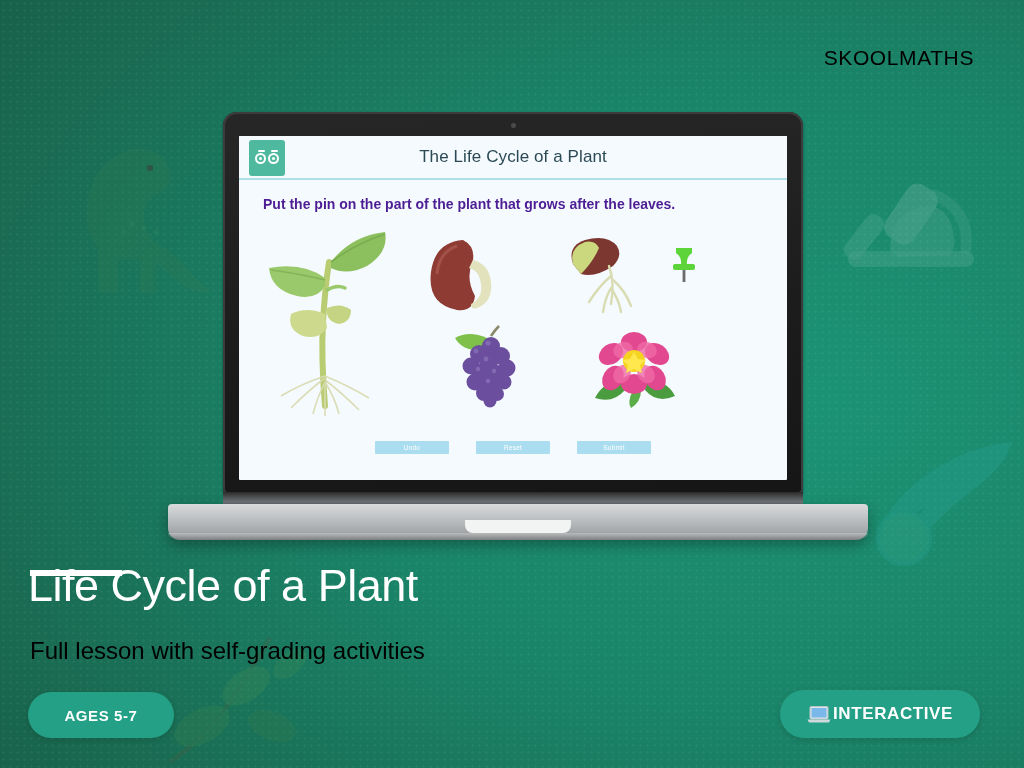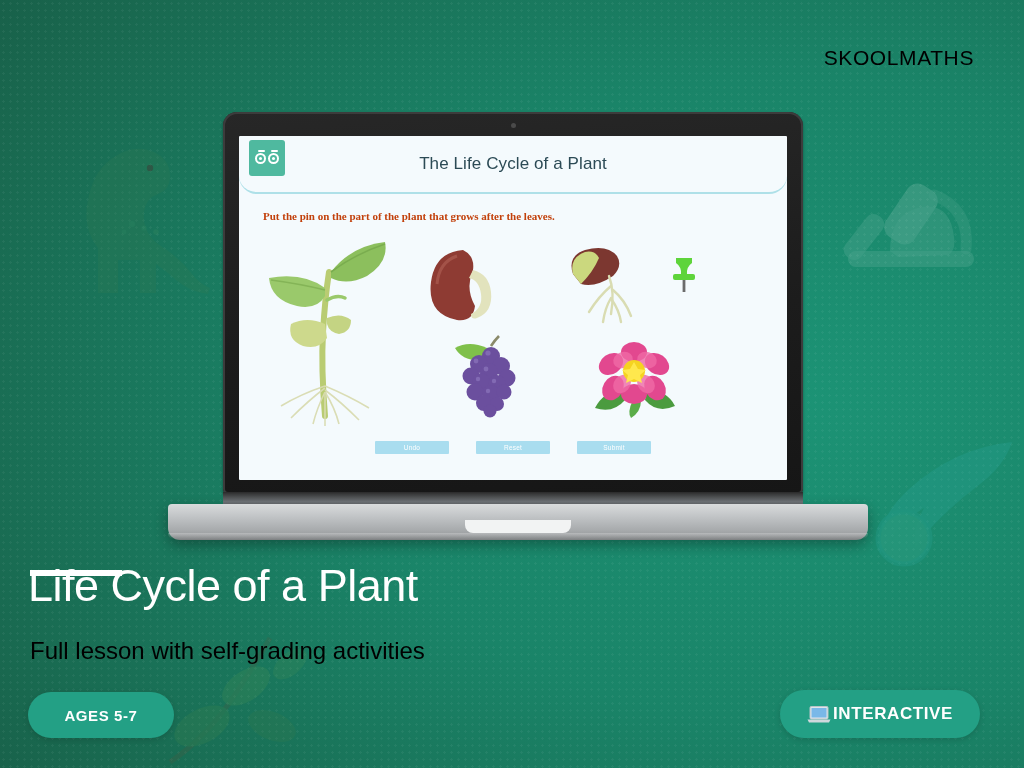--- a/index.html
+++ b/index.html
@@ -56,24 +56,24 @@
   }
   .screen {
     position:relative; width:100%; height:100%;
     background:#f4fafd;
     overflow:hidden;
     border-radius:1px;
   }
 
   
   .scr-header {
-    position:relative; height:58px;
+    position:relative; height:44px;
     background:#f4fafd;
     border-bottom:2px solid #aee0e8;
-    display:flex; align-items:center;border-radius:18px;
+    display:flex; align-items:center;
   }
   .brand-tile {
     position:absolute; left:10px; top:4px;
     width:36px; height:36px; background:#4fb99f;
     border-radius:3px;
     display:flex; align-items:center; justify-content:center; gap:2px;
   }
   .brand-eye {
     width:11px; height:11px; border:2px solid #ffffff; border-radius:50%;
     position:relative;
@@ -88,21 +88,21 @@
     width:7px;height:2px;background:#fff;border-radius:1px;
   }
   .scr-title {
     width:100%; text-align:center;
     font-size:17px; color:#2b4a55; font-weight:normal;
     letter-spacing:.1px;
   }
 
   .scr-instruction {
     padding:16px 0 0 24px;
-    font-size:11px; color:#c2410c; font-weight:bold;font-family:Liberation Serif, serif;
+    font-size:14px; color:#4c1d95; font-weight:bold;
   }
 
   
   .stage { position:relative; height:248px; }
 
   .art { position:absolute; }
 
   .art-seedling { left:8px;  top:6px;   width:160px; height:200px; }
   .art-bean     { left:182px;top:22px;  width:90px;  height:82px;  }
   .art-germ     { left:320px;top:20px;  width:90px;  height:84px;  }

